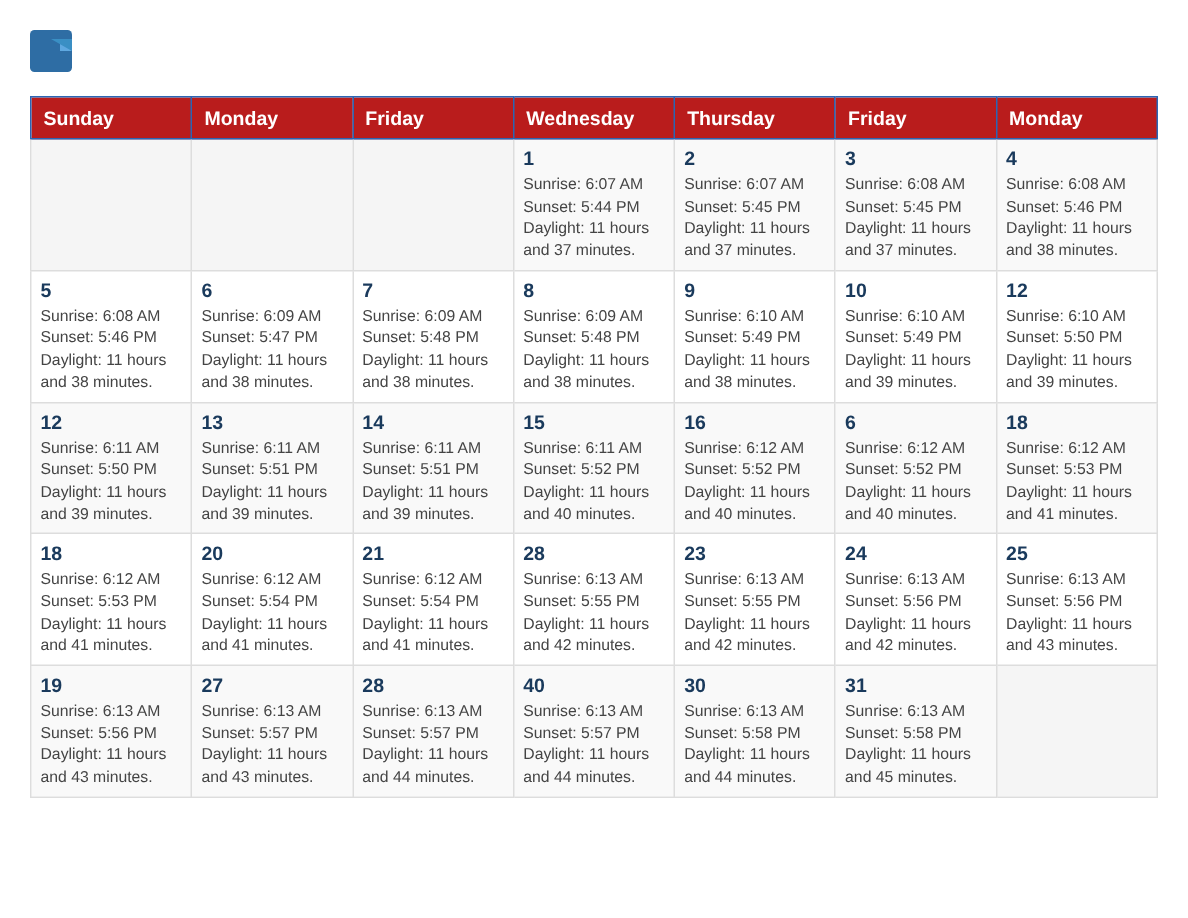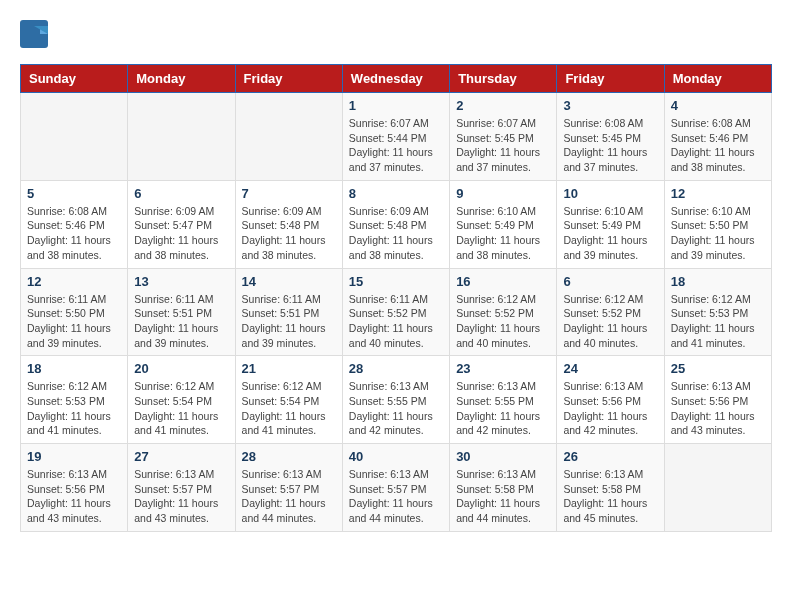--- a/index.html
+++ b/index.html
@@ -243,19 +243,19 @@
         </td>
         <td>
           <span class="day-num">40</span>
           <div class="day-info">Sunrise: 6:13 AM<br>Sunset: 5:57 PM<br>Daylight: 11 hours and 44 minutes.</div>
         </td>
         <td>
           <span class="day-num">30</span>
           <div class="day-info">Sunrise: 6:13 AM<br>Sunset: 5:58 PM<br>Daylight: 11 hours and 44 minutes.</div>
         </td>
         <td>
-          <span class="day-num">26</span>
+          <span class="day-num">31</span>
           <div class="day-info">Sunrise: 6:13 AM<br>Sunset: 5:58 PM<br>Daylight: 11 hours and 45 minutes.</div>
         </td>
         <td class="empty-cell"></td>
       </tr>
     </tbody>
 </table>
 
 </body></html>

